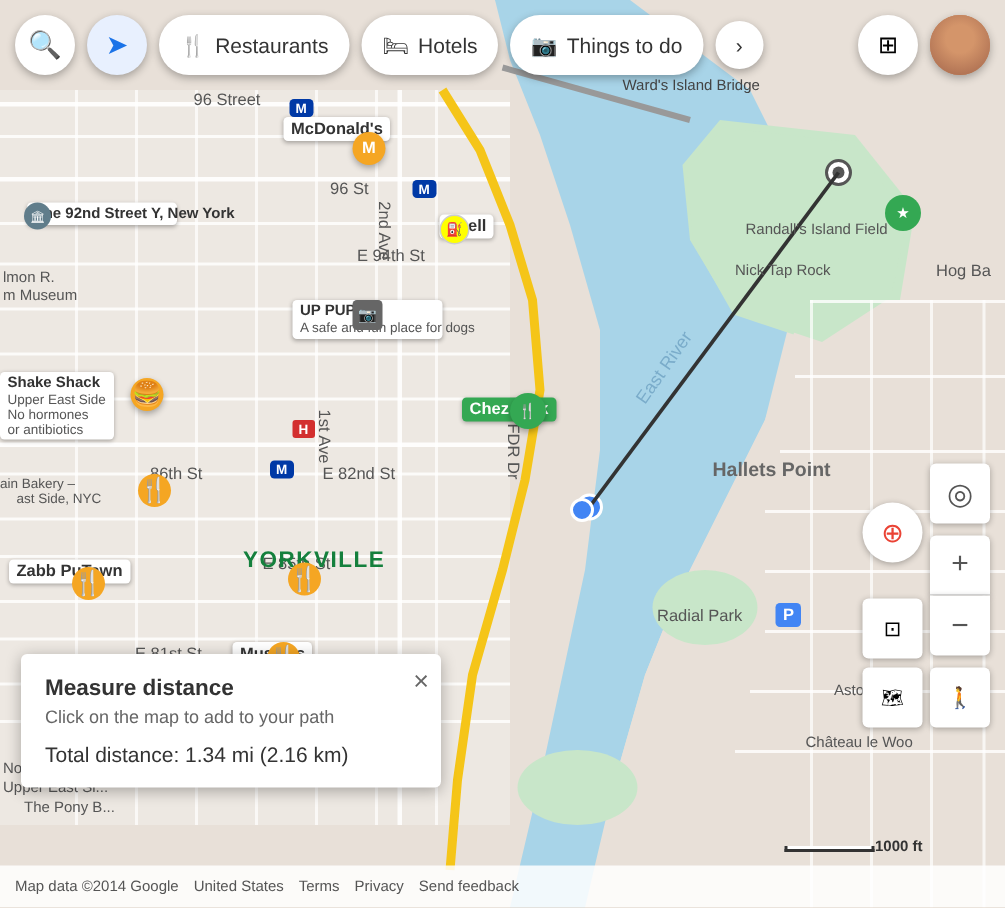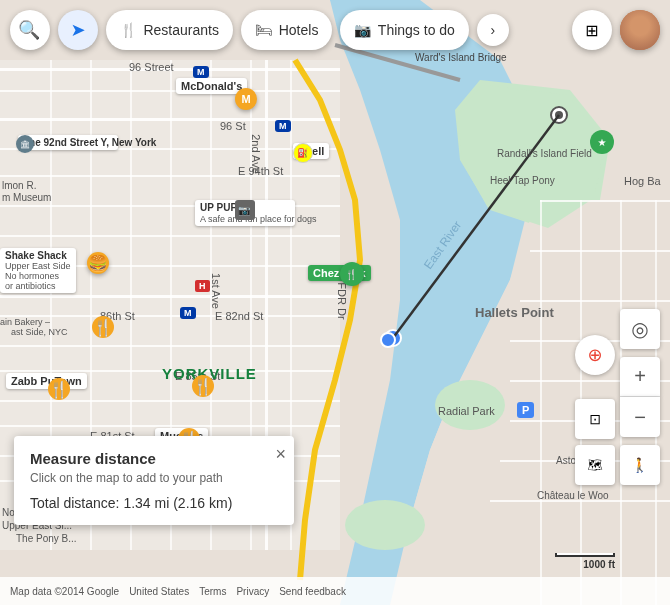--- a/index.html
+++ b/index.html
@@ -193,21 +193,20 @@
       font-size: 10px;
       color: #555;
       text-decoration: none;
     }
 
     #scale-bar {
       position: absolute;
       bottom: 35px;
       right: 55px;
       display: flex;
-      flex-direction: column;
       align-items: flex-end;
       z-index: 100;
     }
 
     #scale-line {
       width: 60px;
       height: 4px;
       border: 2px solid #333;
       border-top: none;
       background: #fff;
@@ -335,31 +334,31 @@
   <div class="street-label" style="left:198px;top:285px;transform:rotate(90deg);">1st Ave</div>
   <div class="street-label" style="left:236px;top:148px;transform:rotate(90deg);">2nd Ave</div>
   <div class="street-label" style="left:323px;top:295px;transform:rotate(90deg);">FDR Dr</div>
   <div class="street-label" style="left:162px;top:365px;font-weight:700;font-size:15px;color:#15803d;letter-spacing:1px;">YORKVILLE</div>
   <div class="street-label" style="left:100px;top:310px;">86th St</div>
   <div class="street-label" style="left:475px;top:305px;font-size:13px;color:#666;font-weight:bold;">Hallets Point</div>
   <div class="street-label" style="left:415px;top:238px;color:#7aacca;font-size:12px;transform:rotate(-55deg);">East River</div>
   <div class="street-label" style="left:438px;top:405px;">Radial Park</div>
   <div class="street-label" style="left:556px;top:455px;font-size:10px;">Astoria Park</div>
   <div class="street-label" style="left:497px;top:148px;font-size:10px;">Randall's Island Field</div>
-  <div class="street-label" style="left:490px;top:175px;font-size:10px;">Heel Tap Pony</div>
+  <div class="street-label" style="left:490px;top:175px;font-size:10px;">Nick Tap Rock</div>
   <div class="street-label" style="left:624px;top:175px;font-size:11px;">Hog Ba</div>
   <div class="street-label" style="left:415px;top:52px;font-size:10px;color:#444;">Ward's Island Bridge</div>
   <div class="street-label" style="left:537px;top:490px;font-size:10px;">Château le Woo</div>
 
   <div style="position:absolute;left:235px;top:88px;z-index:70;">
     <div style="background:#f5a623;border-radius:50%;width:22px;height:22px;display:flex;align-items:center;justify-content:center;box-shadow:0 2px 4px rgba(0,0,0,0.3);">
       <span style="color:#fff;font-size:11px;font-weight:bold;">M</span>
     </div>
   </div>
-  <div class="place-label" style="left:176px;top:78px;">McDonald's</div>
+  <div class="place-label" style="left:189px;top:78px;">McDonald's</div>
 
   <div style="position:absolute;left:193px;top:66px;z-index:70;background:#0039a6;color:#fff;font-size:9px;font-weight:bold;padding:1px 4px;border-radius:3px;">M</div>
   <div style="position:absolute;left:275px;top:120px;z-index:70;background:#0039a6;color:#fff;font-size:9px;font-weight:bold;padding:1px 4px;border-radius:3px;">M</div>
   <div style="position:absolute;left:180px;top:307px;z-index:70;background:#0039a6;color:#fff;font-size:9px;font-weight:bold;padding:1px 4px;border-radius:3px;">M</div>
 
   <div style="position:absolute;left:380px;top:332px;z-index:70;background:#4285f4;border-radius:50%;width:16px;height:16px;border:2px solid #fff;"></div>
 
   <div style="position:absolute;left:293px;top:143px;z-index:70;">
     <div style="background:#ff0;border-radius:50%;width:20px;height:20px;border:1px solid #ccc;display:flex;align-items:center;justify-content:center;">
       <span style="font-size:9px;">⛽</span>

